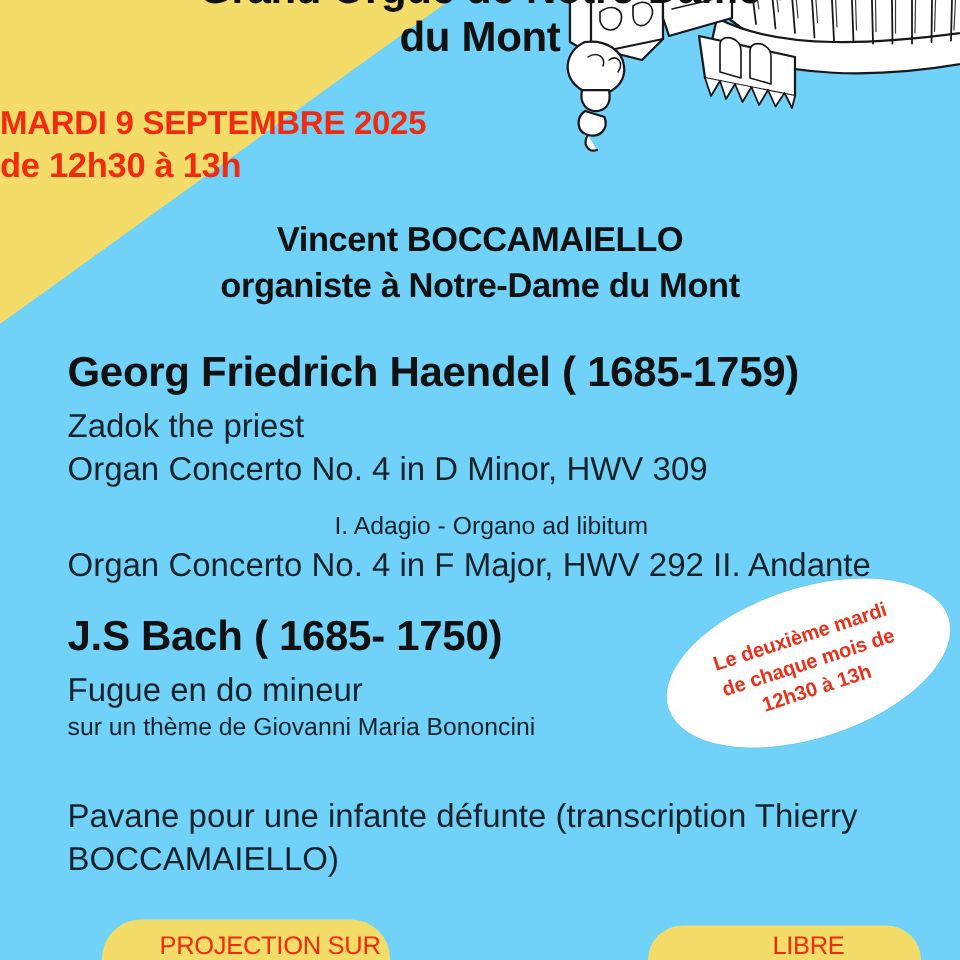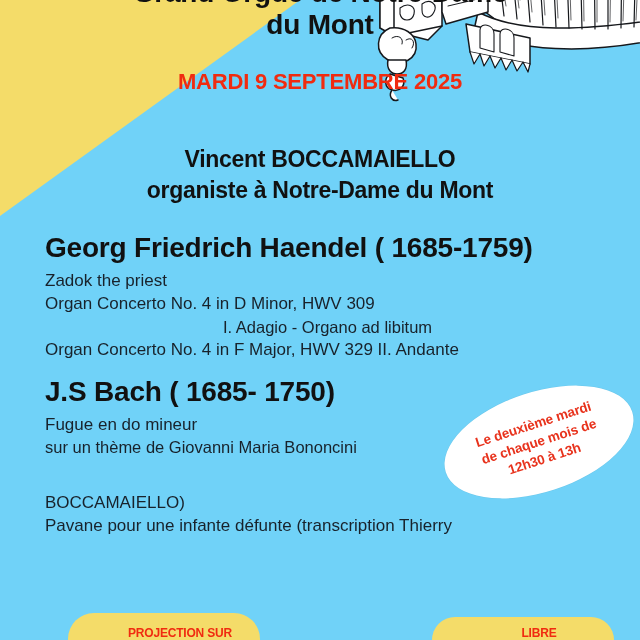--- a/index.html
+++ b/index.html
@@ -55,21 +55,20 @@
     line-height: 1.16;
     color: #111111;
     letter-spacing: -0.2px;
   }
 
   .date-line {
     position: absolute;
     left: 0;
     right: 0;
     top: 68px;
-    text-align: center;
     color: #f02b10;
     font-weight: 700;
     font-size: 22px;
     line-height: 1.28;
     letter-spacing: -0.2px;
   }
   .date-line .time {
     font-size: 23px;
   }
 
@@ -95,30 +94,30 @@
     color: #131b24;
   }
   .composer {
     font-weight: 700;
     font-size: 28px;
     letter-spacing: -0.2px;
     margin: 0 0 6px 0;
     color: #111111;
   }
   .work {
-    font-size: 17px;
+    font-size: 22px;
     font-weight: 400;
     line-height: 1.28;
     margin: 0 0 1px 0;
     color: #18222b;
   }
   .work.indent {
     text-align: center;
     font-size: 16.5px;
-    margin-top: 2px;
+    margin-top: 14px;
   }
   .work.sub {
     font-size: 16.5px;
   }
   .block-bach { margin-top: 16px; }
   .block-ravel { margin-top: 34px; }
 
   
   .recurrence-badge {
     position: absolute;
@@ -148,22 +147,22 @@
     position: absolute;
     background: #f4dc69;
     border-radius: 26px 26px 0 0;
     display: flex;
     align-items: flex-end;
     justify-content: center;
     overflow: hidden;
   }
   .pill .pill-label {
     color: #f02b10;
-    font-weight: 700;
-    font-size: 12px;
+    font-weight: 400;
+    font-size: 17px;
     letter-spacing: -0.2px;
     line-height: 1;
     padding-bottom: 1px;
     white-space: nowrap;
     padding-left: 32px;
   }
   #pill-projection {
     left: 68px;
     top: 613px;
     width: 192px;
@@ -255,46 +254,47 @@
     </g>
   </svg>
 
   <div class="title-main">
     <div>Grand Orgue de Notre-Dame</div>
     <div>du Mont</div>
   </div>
 
   <div class="date-line">
     <div>MARDI 9 SEPTEMBRE 2025</div>
+    <div class="time">de 12h30 à 13h</div>
   </div>
 
   <div class="performer">
     <div>Vincent BOCCAMAIELLO</div>
     <div>organiste à Notre-Dame du Mont</div>
   </div>
 
   <div class="program">
 
     <div class="block-haendel">
       <div class="composer">Georg Friedrich Haendel ( 1685-1759)</div>
       <div class="work">Zadok the priest</div>
       <div class="work">Organ Concerto No. 4 in D Minor, HWV 309</div>
       <div class="work indent">I. Adagio - Organo ad libitum</div>
-      <div class="work">Organ Concerto No. 4 in F Major, HWV 329  II. Andante</div>
+      <div class="work">Organ Concerto No. 4 in F Major, HWV 292  II. Andante</div>
     </div>
 
     <div class="block-bach">
       <div class="composer">J.S Bach ( 1685- 1750)</div>
       <div class="work"> Fugue en do mineur</div>
       <div class="work sub">sur un thème de Giovanni Maria Bononcini</div>
     </div>
 
     <div class="block-ravel">
+      <div class="work">Pavane pour une infante défunte  (transcription Thierry</div>
       <div class="work">BOCCAMAIELLO)</div>
-      <div class="work">Pavane pour une infante défunte  (transcription Thierry</div>
     </div>
 
   </div>
 
   <div class="recurrence-badge">
     <div class="txt">
       <div>Le deuxième mardi</div>
       <div>de chaque mois de</div>
       <div>12h30 à 13h</div>
     </div>

